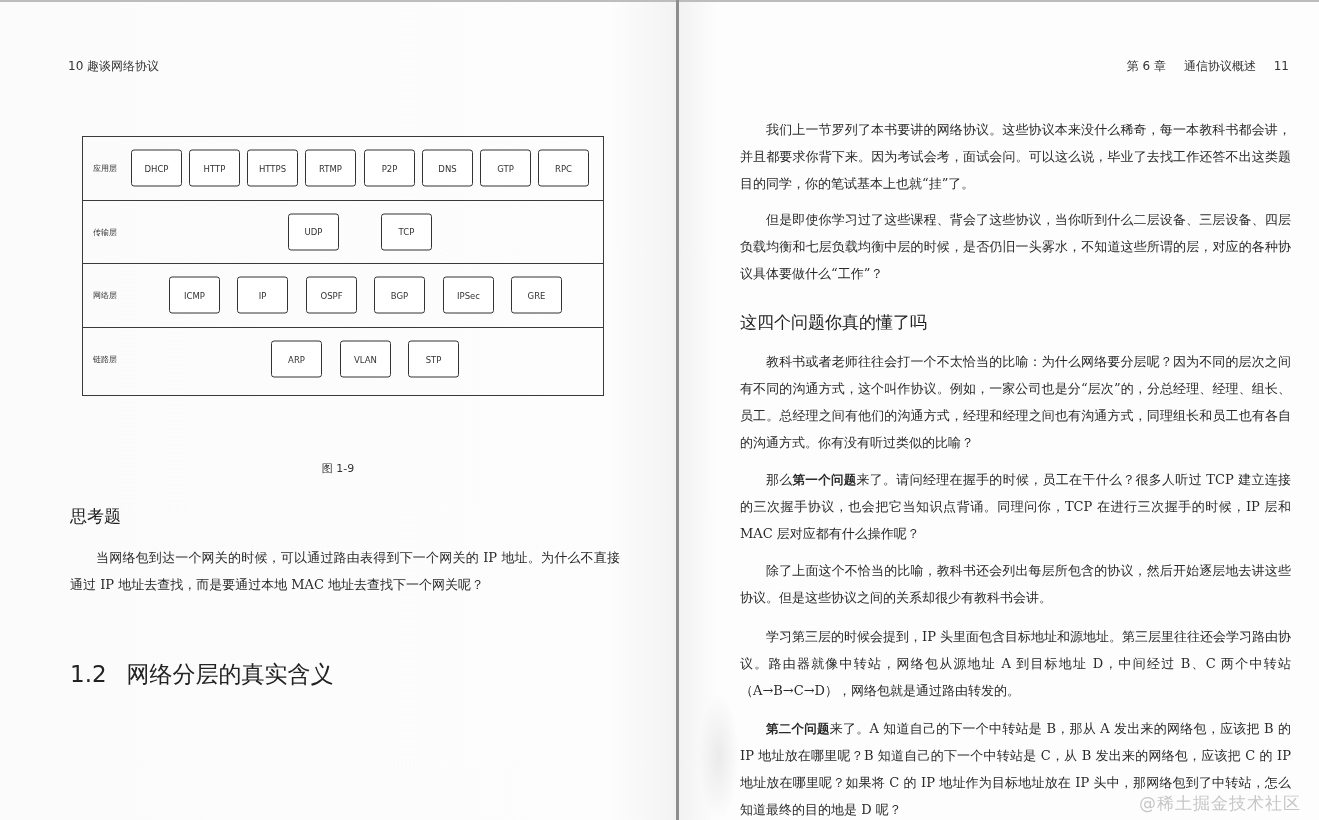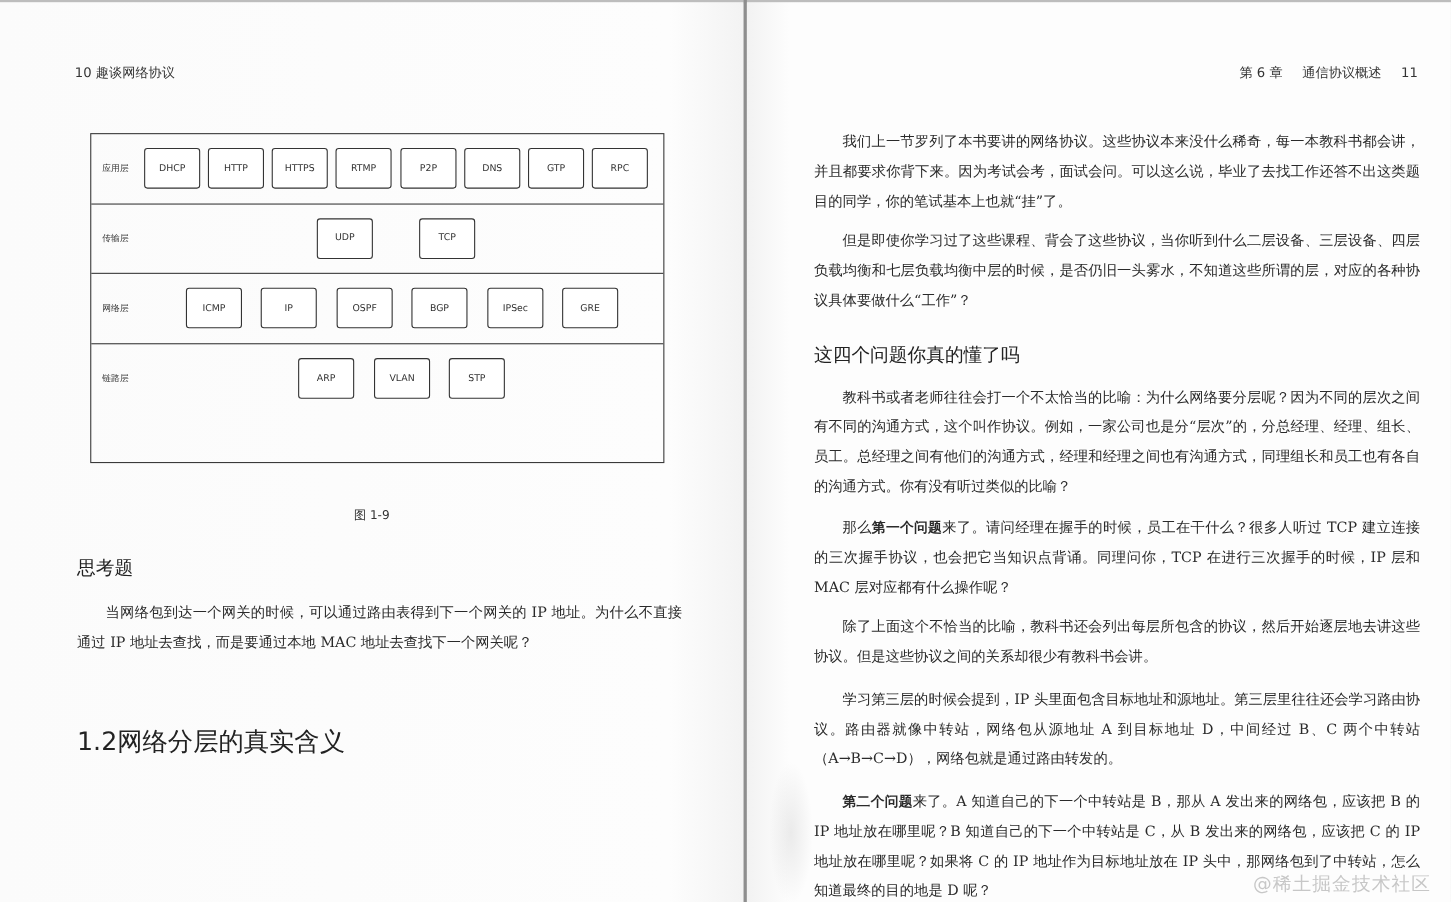--- a/index.html
+++ b/index.html
@@ -14,31 +14,31 @@
 
   .running-head { position: absolute; top: 56px; font-family: "DejaVu Sans", "Liberation Sans", sans-serif; font-size: 12px; color: #333; white-space: nowrap; }
   .running-head .pn { display: inline-block; }
   .rh-left { left: 68px; }
   .rh-left .pn { }
   .rh-right { right: 30px; }
   .rh-right .ch { margin-right: 14px; }
   .rh-right .pn { margin-left: 14px; }
 
   
-  .diagram { position: absolute; left: 82px; top: 119px; width: 522px; height: 300px; border: 1.5px solid #3a3a3a; }
+  .diagram { position: absolute; left: 82px; top: 134px; width: 522px; height: 260px; border: 1.5px solid #3a3a3a; }
   .layer { position: relative; height: 63.5px; border-bottom: 1.5px solid #3a3a3a; }
   .layer:last-child { border-bottom: none; }
   .layer-label { position: absolute; left: 10px; top: 50%; transform: translateY(-50%); font-family: "DejaVu Sans", "Liberation Sans", sans-serif; font-size: 8px; color: #333; }
   .proto { position: absolute; top: 50%; transform: translateY(-50%); width: 51px; height: 37px; border: 1.6px solid #333; border-radius: 3px; background: #fff; display: flex; align-items: center; justify-content: center; font-family: "DejaVu Sans", "Liberation Sans", sans-serif; font-size: 8.5px; color: #333; }
 
   .fig-caption { position: absolute; left: 0; width: 676px; text-align: center; top: 459px; font-family: "DejaVu Sans", "Liberation Sans", sans-serif; font-size: 11px; color: #333; }
 
   .h-think { position: absolute; left: 70px; top: 503px; font-family: "DejaVu Sans", "Liberation Sans", sans-serif; font-size: 17px; color: #222; }
   .h-section { position: absolute; left: 70px; top: 657px; font-family: "DejaVu Sans", "Liberation Sans", sans-serif; font-size: 23px; color: #222; white-space: nowrap; }
-  .h-section .num { }
+  .h-section .num { margin-right: 20px; }
   .h-right { position: absolute; left: 61px; top: 309px; font-family: "DejaVu Sans", "Liberation Sans", sans-serif; font-size: 17px; color: #222; }
 
   .para { position: absolute; font-size: 13px; line-height: 27px; color: #2a2a2a; text-indent: 26px; text-align: justify; text-align-last: left; }
   .para b { font-family: "DejaVu Sans", "Liberation Sans", sans-serif; font-weight: bold; font-size: 12.5px; }
   .pl { left: 70px; width: 550px; }
   .pr { left: 61px; width: 551px; }
 
   .watermark { position: absolute; right: 18px; top: 790px; font-family: "DejaVu Sans", "Liberation Sans", sans-serif; font-size: 17px; color: #c7c7c7; letter-spacing: 1px; }
   .stain { position: absolute; left: 20px; top: 690px; width: 40px; height: 130px; background: radial-gradient(ellipse at center, rgba(200,200,200,0.35), rgba(255,255,255,0) 70%); }
 </style>

